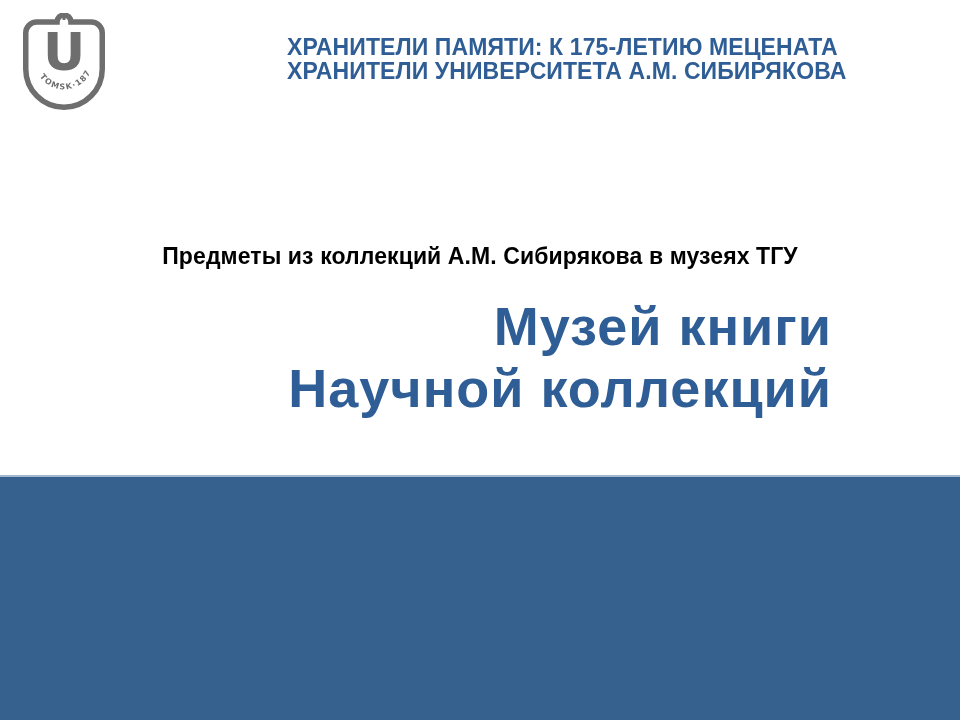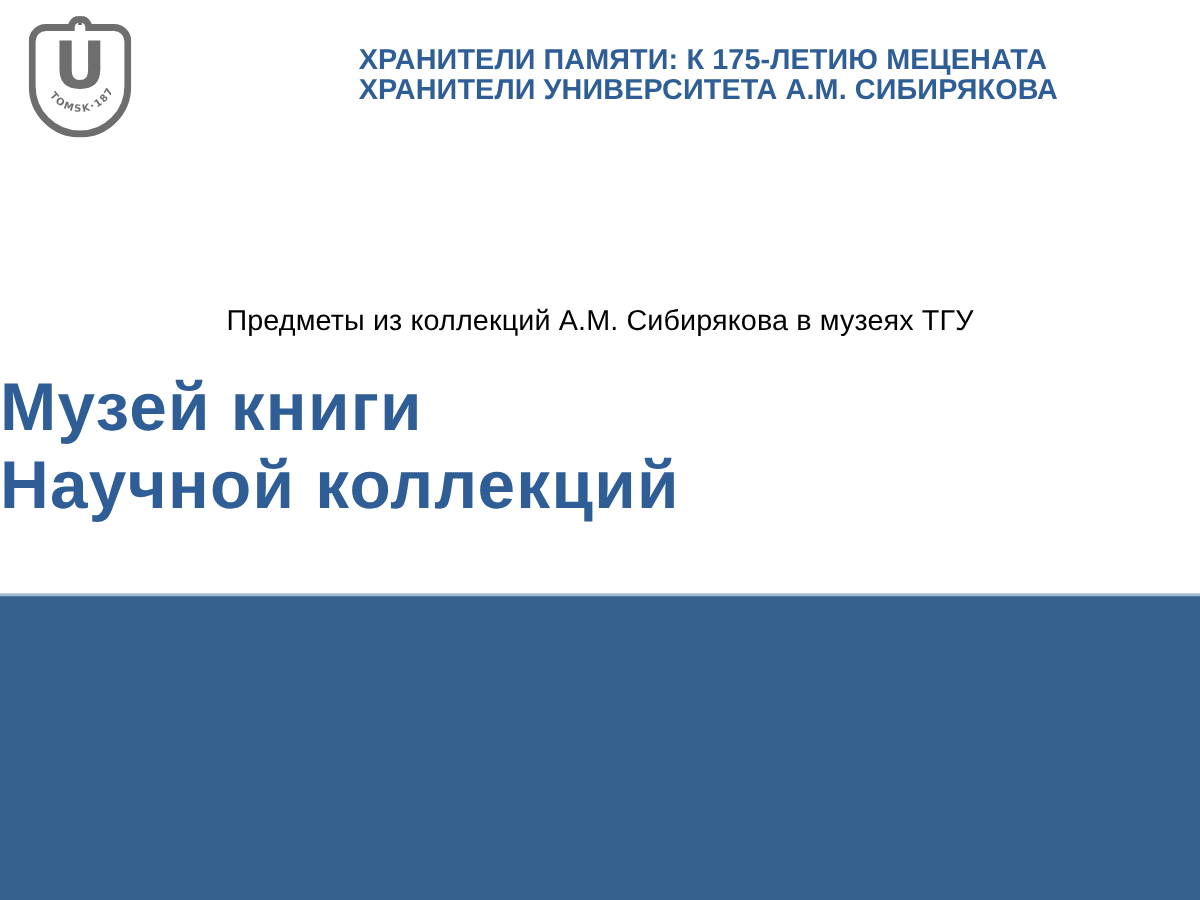--- a/index.html
+++ b/index.html
@@ -65,31 +65,31 @@
   }
 
   
   .subtitle {
     position: absolute;
     left: 0;
     top: 242px;
     width: 960px;
     text-align: center;
     color: #000000;
-    font-weight: normal;
+    font-weight: bold;
     font-size: 23px;
     line-height: 28px;
     letter-spacing: 0.1px;
   }
   .main-title {
     position: absolute;
     left: 0;
     top: 295px;
     width: 832px;
-    text-align: left;
+    text-align: right;
     color: #2E5E95;
     font-weight: bold;
     font-size: 54px;
     line-height: 62px;
     letter-spacing: 1px;
   }
 
   
   .bottom-band {
     position: absolute;

